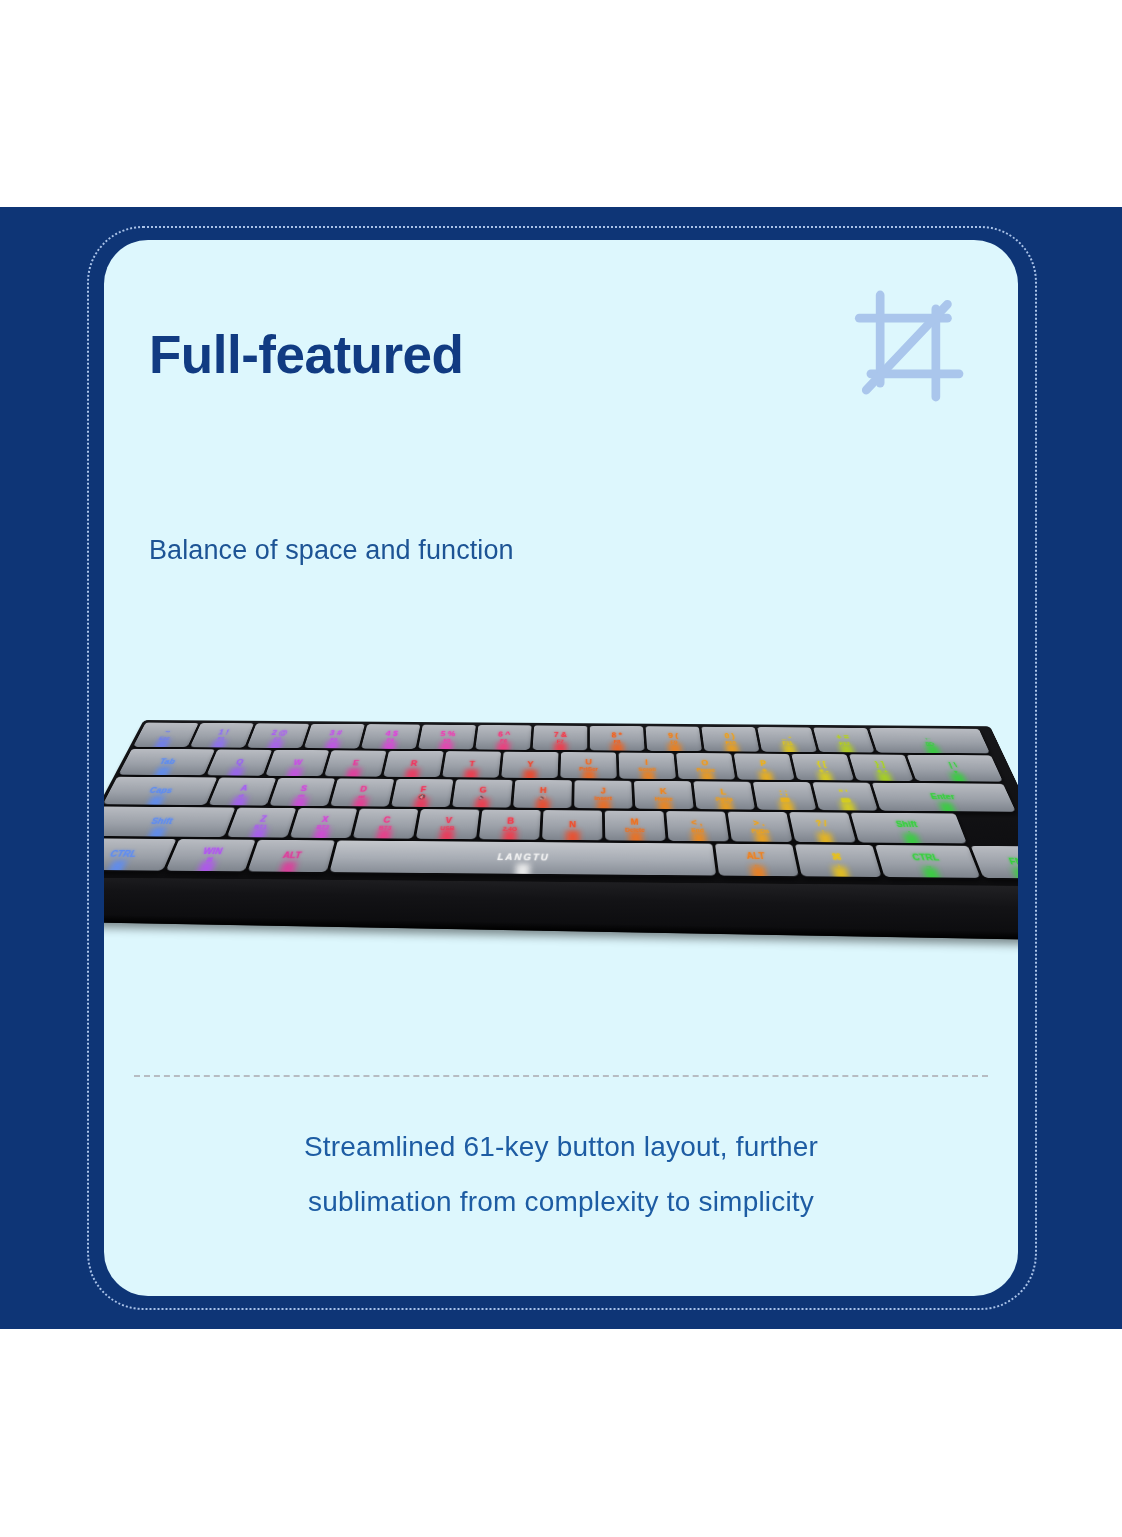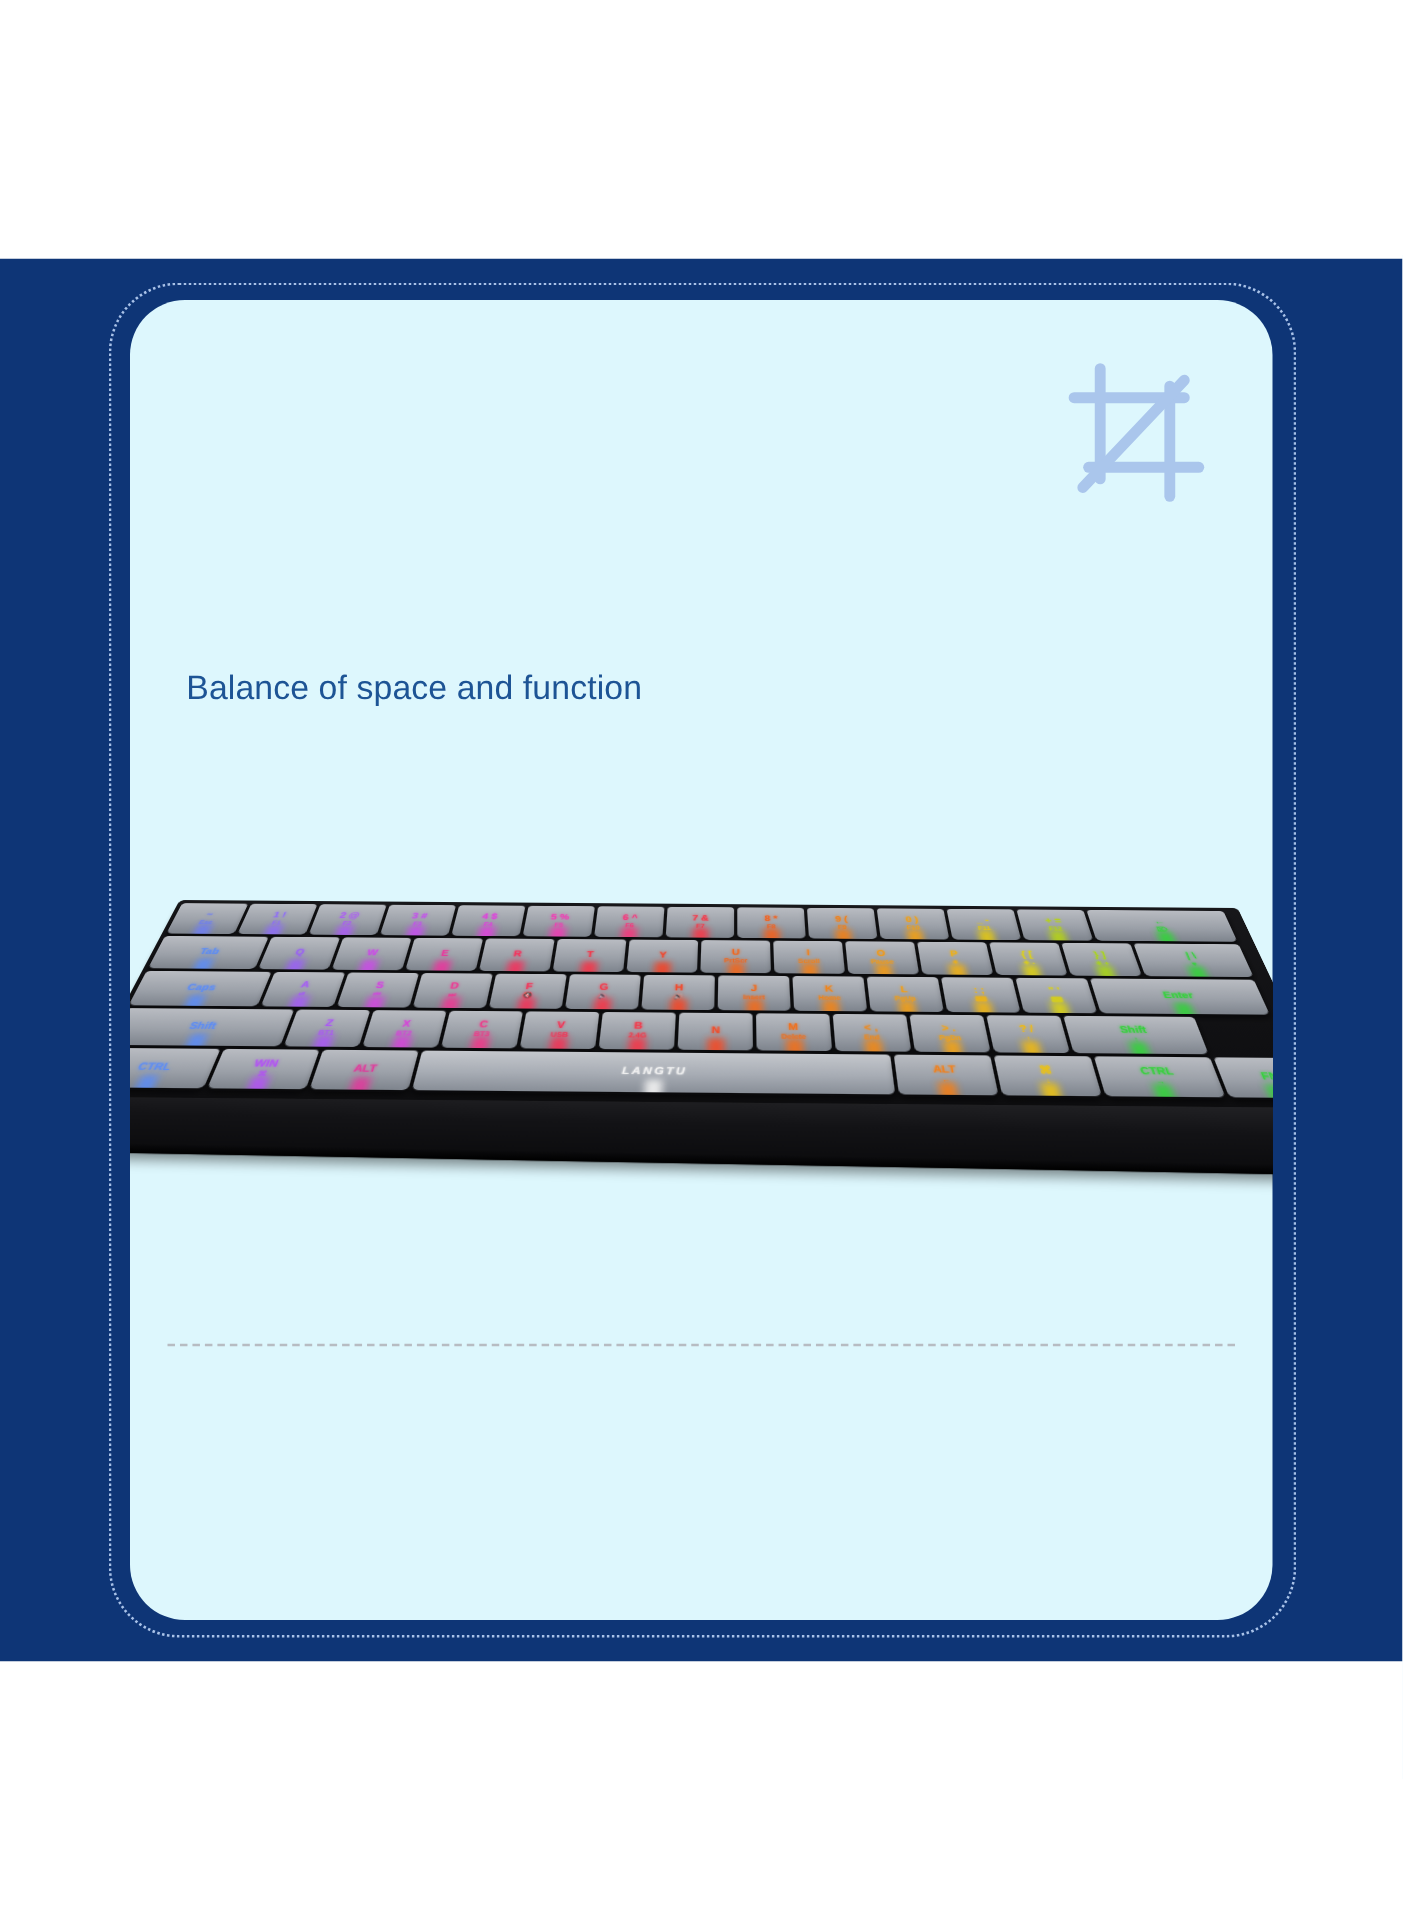--- a/index.html
+++ b/index.html
@@ -183,20 +183,21 @@
 
 <div class="page">
 
   <div class="blue-band"></div>
 
   <div class="dotted-frame"></div>
 
   <div class="card">
 
     <h1 class="headline">
+      <span class="l2">Full-featured</span>
     </h1>
 
     <div class="subtitle">Balance of space and function</div>
 
     <svg class="crop-icon" viewBox="0 0 100 100" aria-hidden="true">
       <g stroke="#aac6ec" stroke-width="7.5" stroke-linecap="round" fill="none">
         <line x1="26" y1="6" x2="26" y2="82"></line>
         <line x1="8" y1="26" x2="84" y2="26"></line>
         <line x1="74" y1="18" x2="74" y2="94"></line>
         <line x1="18" y1="74" x2="94" y2="74"></line>
@@ -510,16 +511,18 @@
                 <div class="glow" style="background: rgb(53, 209, 60); left: 50%; margin-left: -7px;"></div>
               </div>
             </div>
         </div>
       </div>
     </div>
 
     <div class="divider"></div>
 
     <div class="footer-copy">
+      <span>Streamlined 61-key button layout, further</span>
+      <span>sublimation from complexity to simplicity</span>
     </div>
 
   </div>
 </div>
 
 </body></html>

